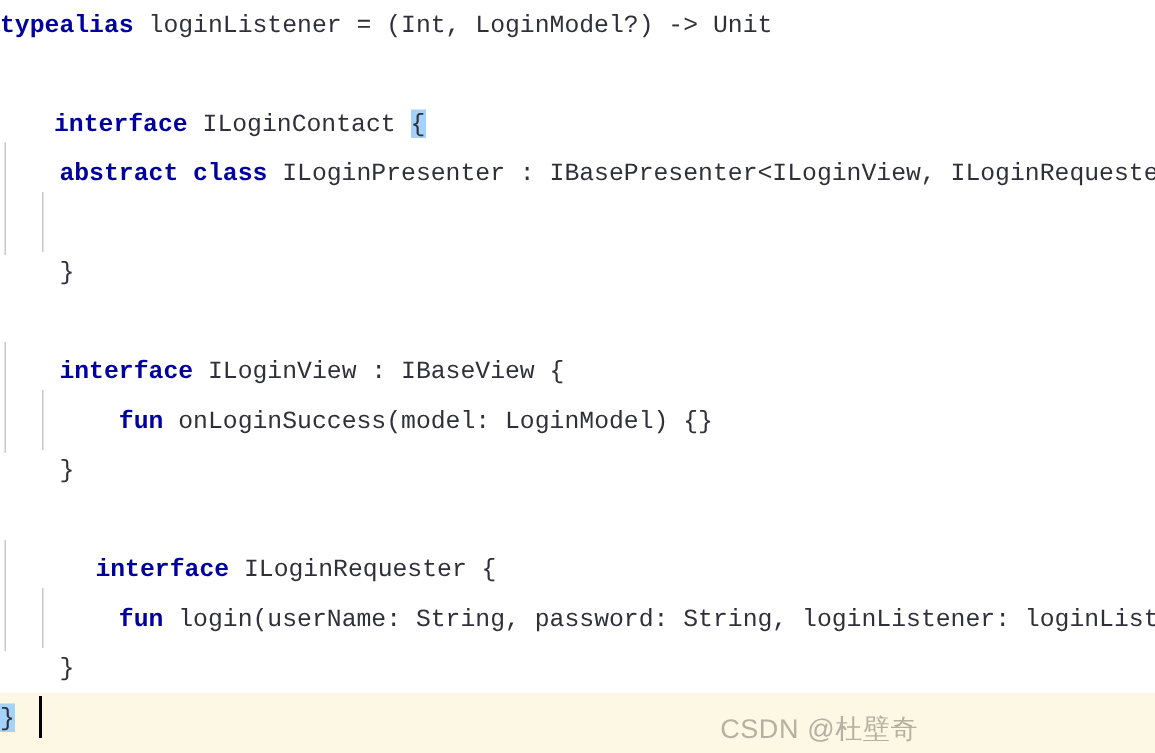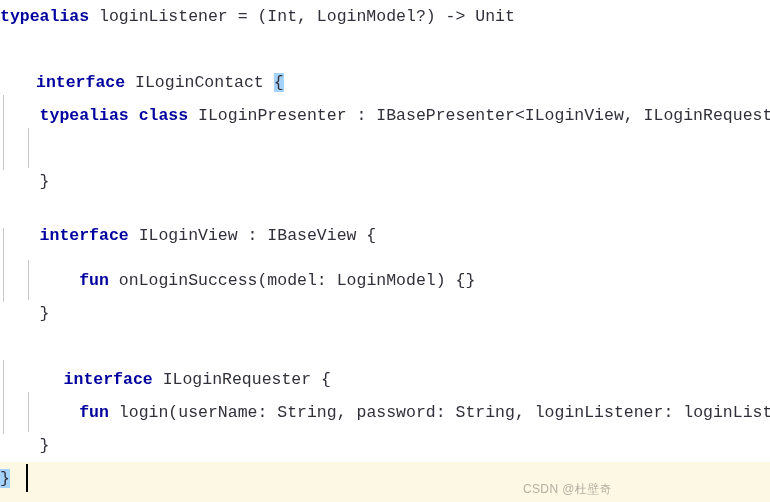--- a/index.html
+++ b/index.html
@@ -72,44 +72,44 @@
     width: 2px;
     background: #000000;
   }
 
   
   .watermark {
     position: absolute;
     right: 10px;
     bottom: 4px;
     font-family: "Liberation Sans", "DejaVu Sans", sans-serif;
-    font-size: 12px;
+    font-size: 18px;
     color: #b5b0a2;
     letter-spacing: 0.4px;
     white-space: nowrap;
   }
 </style>
 </head>
 <body>
 
 <div id="editor">
     <div class="line-highlight" style="top: 462px; height: 40px; background: rgb(253, 248, 228);"></div>
     <div class="indent-guide" style="left: 3px; top: 95px; height: 75px; background: rgb(201, 201, 201);"></div>
     <div class="indent-guide" style="left: 3px; top: 228px; height: 74px; background: rgb(201, 201, 201);"></div>
     <div class="indent-guide" style="left: 3px; top: 360px; height: 74px; background: rgb(201, 201, 201);"></div>
     <div class="indent-guide" style="left: 28px; top: 128px; height: 40px; background: rgb(201, 201, 201);"></div>
     <div class="indent-guide" style="left: 28px; top: 260px; height: 40px; background: rgb(201, 201, 201);"></div>
     <div class="indent-guide" style="left: 28px; top: 392px; height: 40px; background: rgb(201, 201, 201);"></div>
     <div class="code-line" style="top: 0px;"><span class="txt kw">typealias</span><span class="txt plain"> loginListener = (Int, LoginModel?) -&gt; Unit</span></div>
     <div class="code-line" style="top: 33px;"></div>
     <div class="code-line" style="top: 66px; margin-left: 36px;"><span class="txt kw">interface</span><span class="txt plain"> ILoginContact </span><span class="txt brace-hl">{</span></div>
-    <div class="code-line" style="top: 99px;"><span class="txt plain">    </span><span class="txt kw">typealias class</span><span class="txt plain"> ILoginPresenter : IBasePresenter&lt;ILoginView, ILoginRequester&gt;() {</span></div>
+    <div class="code-line" style="top: 99px;"><span class="txt plain">    </span><span class="txt kw">abstract class</span><span class="txt plain"> ILoginPresenter : IBasePresenter&lt;ILoginView, ILoginRequester&gt;() {</span></div>
     <div class="code-line" style="top: 165px;"><span class="txt plain">    }</span></div>
     <div class="code-line" style="top: 198px;"></div>
-    <div class="code-line" style="top: 219px;"><span class="txt plain">    </span><span class="txt kw">interface</span><span class="txt plain"> ILoginView : IBaseView {</span></div>
+    <div class="code-line" style="top: 231px;"><span class="txt plain">    </span><span class="txt kw">interface</span><span class="txt plain"> ILoginView : IBaseView {</span></div>
     <div class="code-line" style="top: 264px;"><span class="txt plain">        </span><span class="txt kw">fun</span><span class="txt plain"> onLoginSuccess(model: LoginModel) {}</span></div>
     <div class="code-line" style="top: 297px;"><span class="txt plain">    }</span></div>
     <div class="code-line" style="top: 330px;"></div>
     <div class="code-line" style="top: 363px; padding-left: 24px;"><span class="txt plain">    </span><span class="txt kw">interface</span><span class="txt plain"> ILoginRequester {</span></div>
     <div class="code-line" style="top: 396px;"><span class="txt plain">        </span><span class="txt kw">fun</span><span class="txt plain"> login(userName: String, password: String, loginListener: loginListener)</span></div>
     <div class="code-line" style="top: 429px;"><span class="txt plain">    }</span></div>
     <div class="code-line" style="top: 462px;"><span class="txt brace-hl">}</span></div>
     <div class="caret" style="left: 26px; top: 464px; height: 28px; background: rgb(0, 0, 0);"></div>
     <div class="watermark">CSDN @杜壁奇</div>
   </div>

